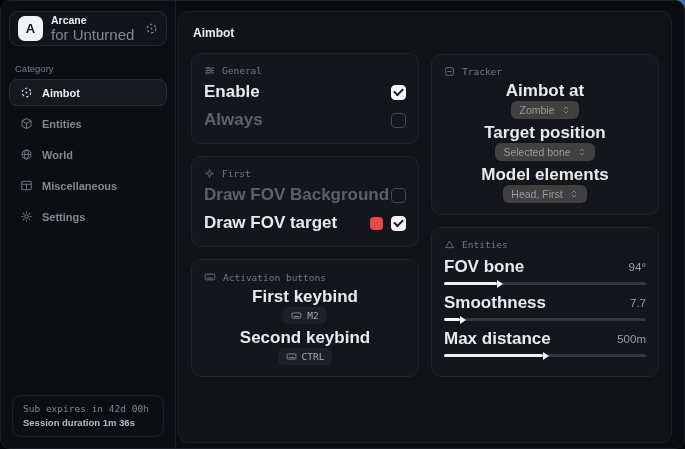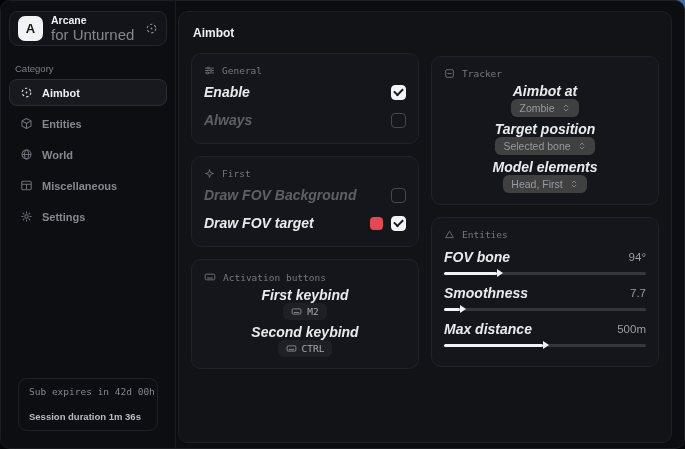--- a/index.html
+++ b/index.html
@@ -58,57 +58,57 @@
     font-size:11px; font-weight:600; color:#85888f;
     cursor:default;
   }
   .nav-item .nav-icon{ color:#6d7077; display:flex; }
   .nav-item.on{
     background:#17191e; border-color:#2a2d34; color:#eceef0;
   }
   .nav-item.on .nav-icon{ color:#d7d9dc; }
   .sidebar-spacer{ flex:1; }
   .status-card{
-    margin:17px; padding:7px 10px 8px 10px;
+    margin:11px; padding:7px 10px 8px 10px;
     border:1px solid #1f2126; border-radius:9px;
-    display:flex; flex-direction:column; gap:14px;
+    display:flex; flex-direction:column; gap:3px;
   }
   .status-line1{ font-family:"DejaVu Sans Mono", monospace; font-size:9.5px; color:#83868d; white-space:nowrap; }
   .status-line2{ font-size:9.5px; font-weight:600; color:#b9bcc2; white-space:nowrap; }
   
   .main-wrap{ flex:1; padding:10px 12px 5px 2px; }
   .main-card{
     width:100%; height:100%;
     background:#121317;
     border:1px solid #1e2025;
     border-radius:10px;
     padding:12px 12px 12px 12px;
   }
   .page-title{ font-size:12px; font-weight:bold; color:#eef0f2; margin:2px 0 13px 2px; }
-  .columns{ display:flex; gap:12px; align-items:center; }
+  .columns{ display:flex; gap:12px; align-items:flex-end; }
   .col{ flex:1; display:flex; flex-direction:column; gap:12px; min-width:0; }
   .panel{
     background:#15161b;
     border:1px solid #212329;
     border-radius:10px;
     padding:9px 12px 11px 12px;
   }
   .panel-header{
     display:flex; align-items:center; gap:7px;
     font-family:"DejaVu Sans Mono", monospace;
     font-size:9.5px; color:#75787f;
     margin:2px 0 4px 0;
   }
   .panel-header .ph-icon{ display:flex; color:#6d7077; }
   .crow, .prow{
     display:flex; align-items:center; justify-content:space-between;
     min-height:24px; margin-top:4px;
   }
   .prow{ min-height:26px;flex-direction:column; }
-  .row-label{ font-size:14px; font-weight:600; color:#e9eaec;font-style:italic; }
+  .row-label{ font-size:17px; font-weight:600; color:#e9eaec; }
   .row-label.dim{ color:#5d6066; }
   .row-right{ display:flex; align-items:center; gap:8px; }
   .checkbox{
     width:15px; height:15px; border-radius:4px;
     border:1.5px solid #45484f; background:transparent;
     display:flex; align-items:center; justify-content:center;
   }
   .checkbox.on{ background:#f3f4f6; border-color:#f3f4f6; }
   .checkbox.on::after{
     content:""; width:7px; height:4px;

